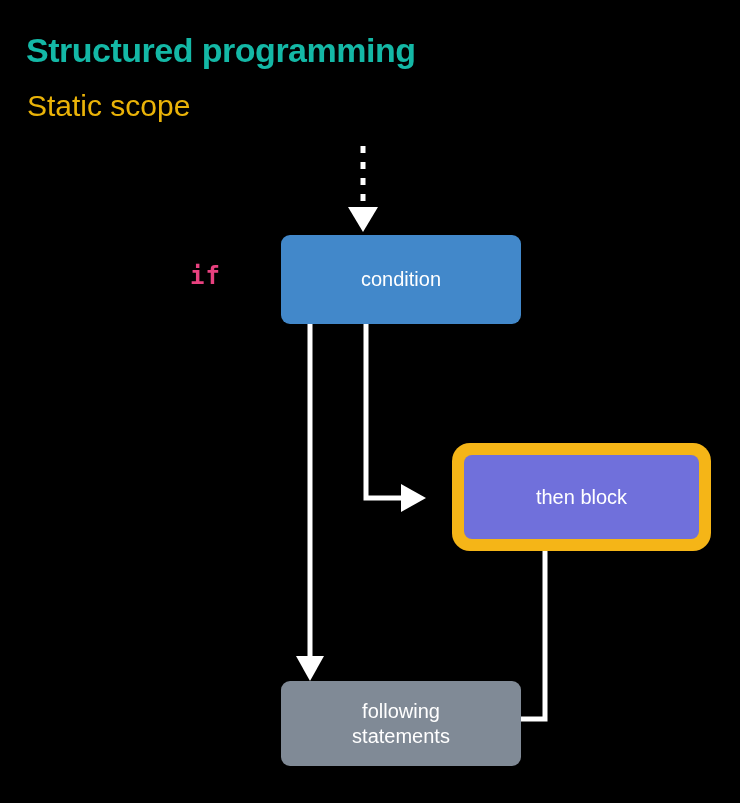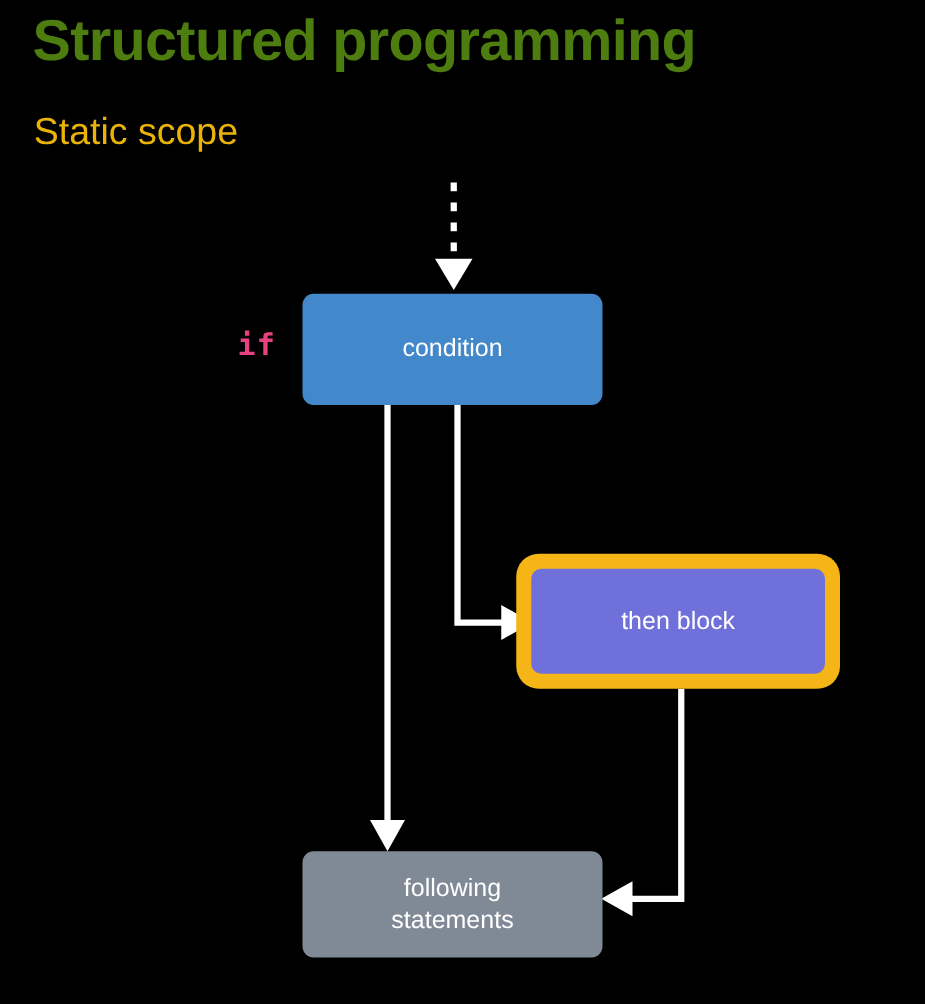--- a/index.html
+++ b/index.html
@@ -18,25 +18,25 @@
 
   
   #header {
     position: absolute;
     left: 0; top: 0;
     width: 740px;
   }
   #page-title {
     position: absolute;
     left: 26px;
-    top: 8px;
-    font-size: 46px;
+    top: 32px;
+    font-size: 34px;
     font-weight: bold;
     letter-spacing: -0.5px;
-    color: #4d7c0f;
+    color: #14b8a6;
     white-space: nowrap;
     line-height: 1.08;
   }
   #page-subtitle {
     position: absolute;
     left: 27px;
     top: 88px;
     font-size: 30px;
     font-weight: normal;
     color: #eab308;
@@ -64,20 +64,21 @@
     position: absolute;
     box-sizing: border-box;
     display: flex;
     align-items: center;
     justify-content: center;
     text-align: center;
     color: #ffffff;
     font-size: 20px;
     line-height: 1.22;
     font-weight: normal;
+    margin-left: 39px;
   }
 
   
   #node-condition {
     left: 242px;
     top: 235px;
     width: 240px;
     height: 89px;
     background: #4288ca;
     border-radius: 9px;

